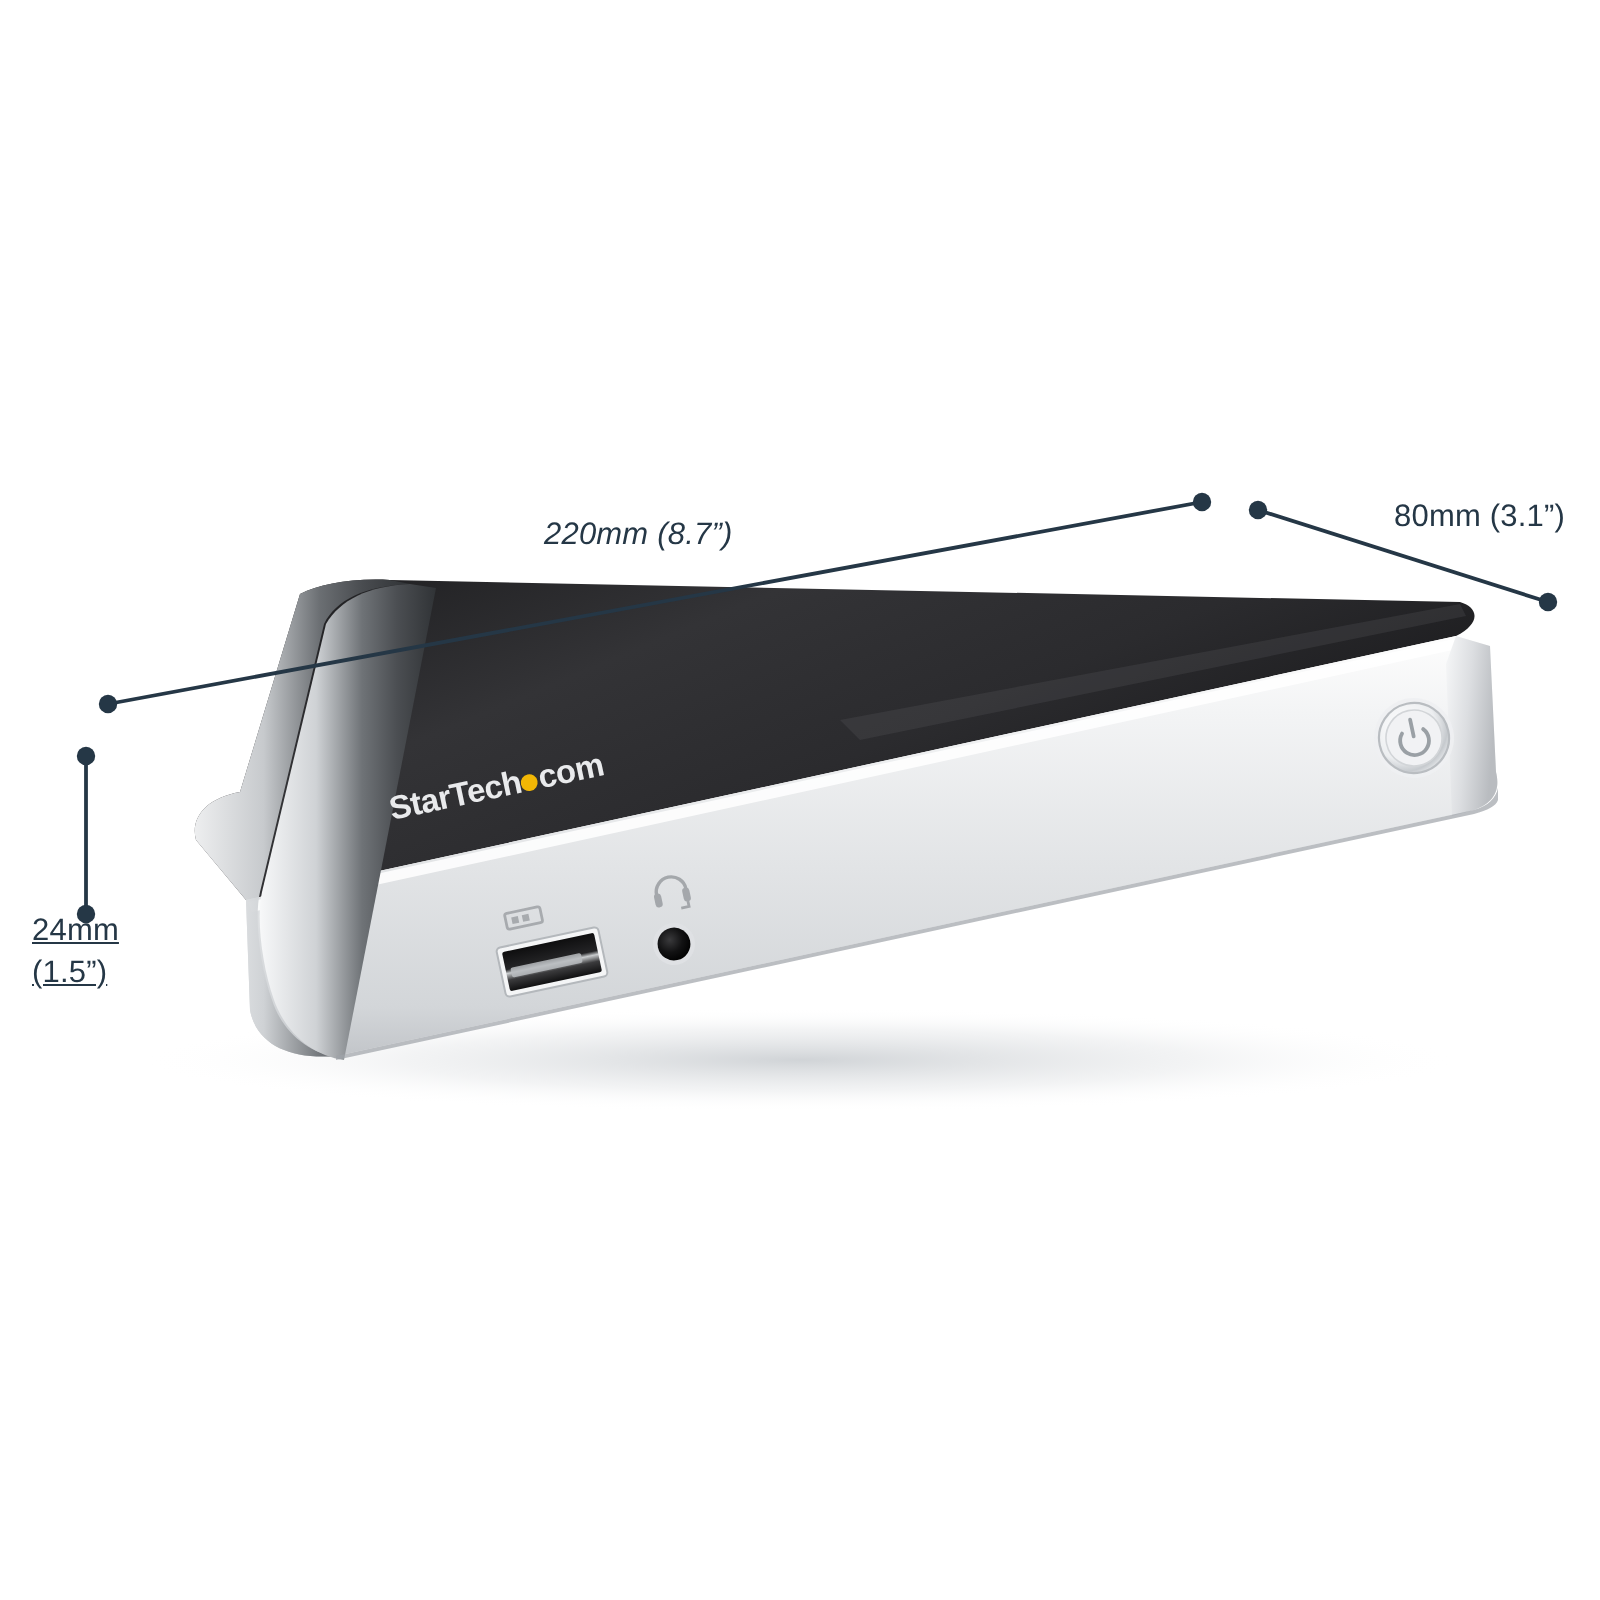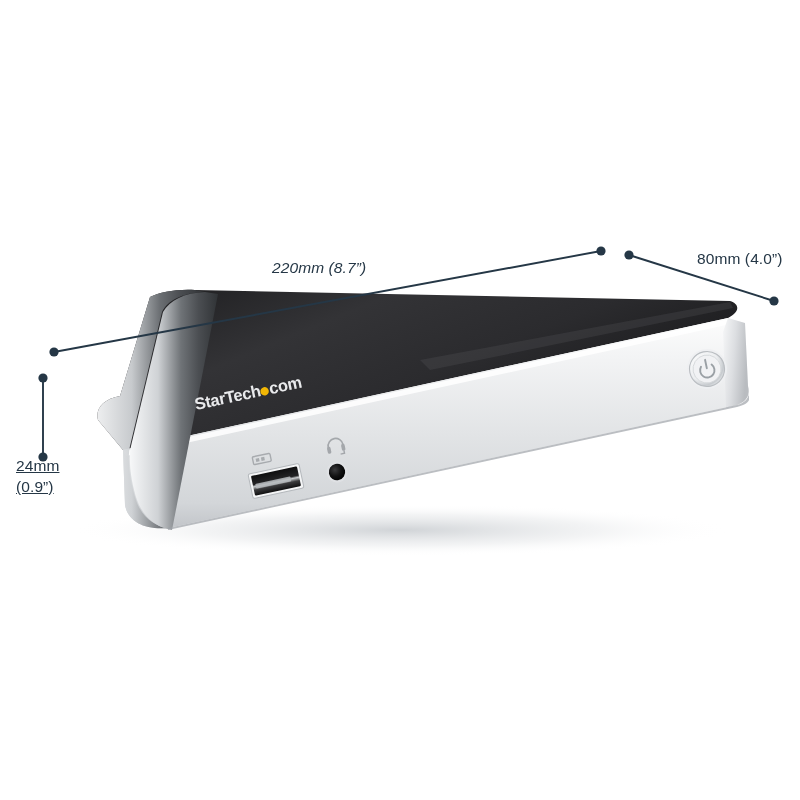--- a/index.html
+++ b/index.html
@@ -229,25 +229,25 @@
 
     <g>
       <line x1="43" y1="378" x2="43" y2="457" stroke="#253746" stroke-width="1.9"></line>
       <circle cx="43" cy="378" r="4.6" fill="#253746"></circle>
       <circle cx="43" cy="457" r="4.6" fill="#253746"></circle>
     </g>
   </svg>
 
   <div class="dim-label" id="dim-width-label">220mm (8.7”)</div>
 
-  <div class="dim-label" id="dim-depth-label">80mm (4.0”)</div>
+  <div class="dim-label" id="dim-depth-label">80mm (3.1”)</div>
 
   <div class="dim-label" id="dim-height-label">
     <div>24mm</div>
-    <div>(0.9”)</div>
+    <div>(1.5”)</div>
   </div>
 
   <div id="caption-row">
 
     
 
     
 
   </div>
 

